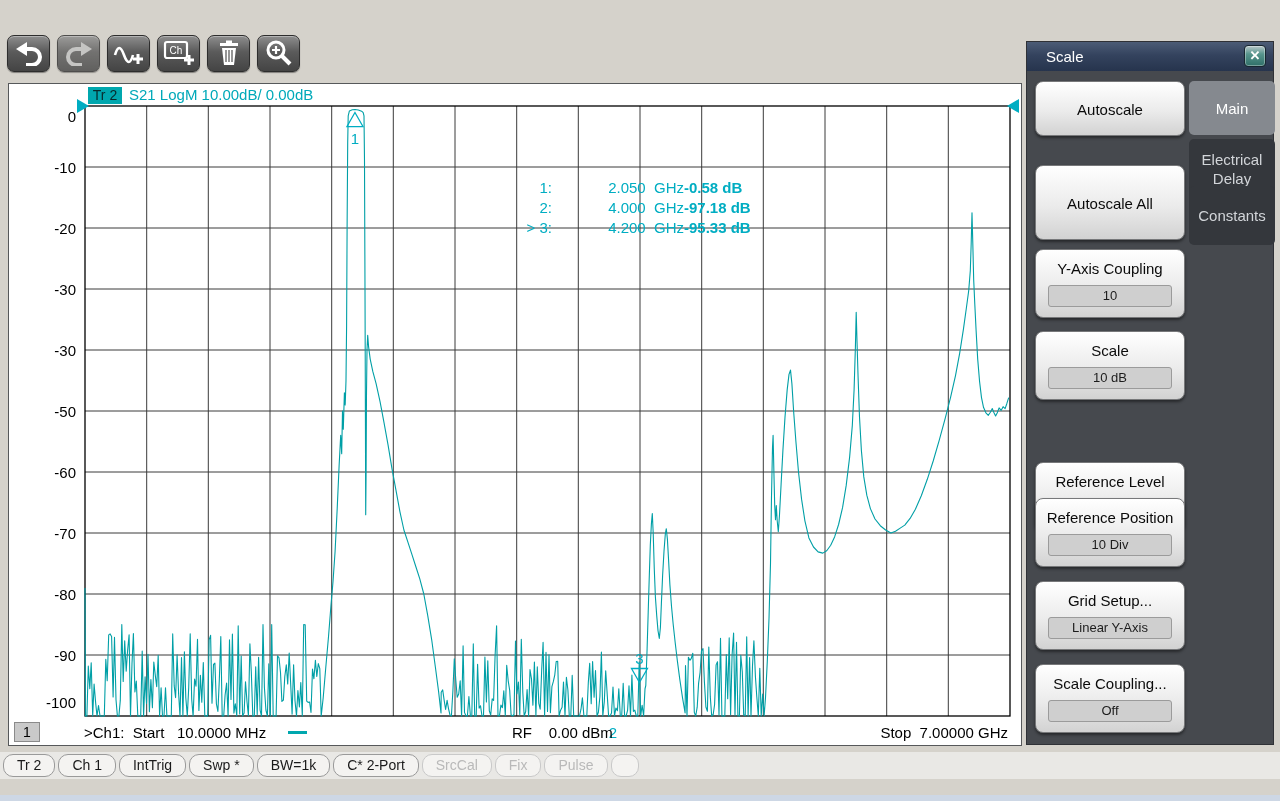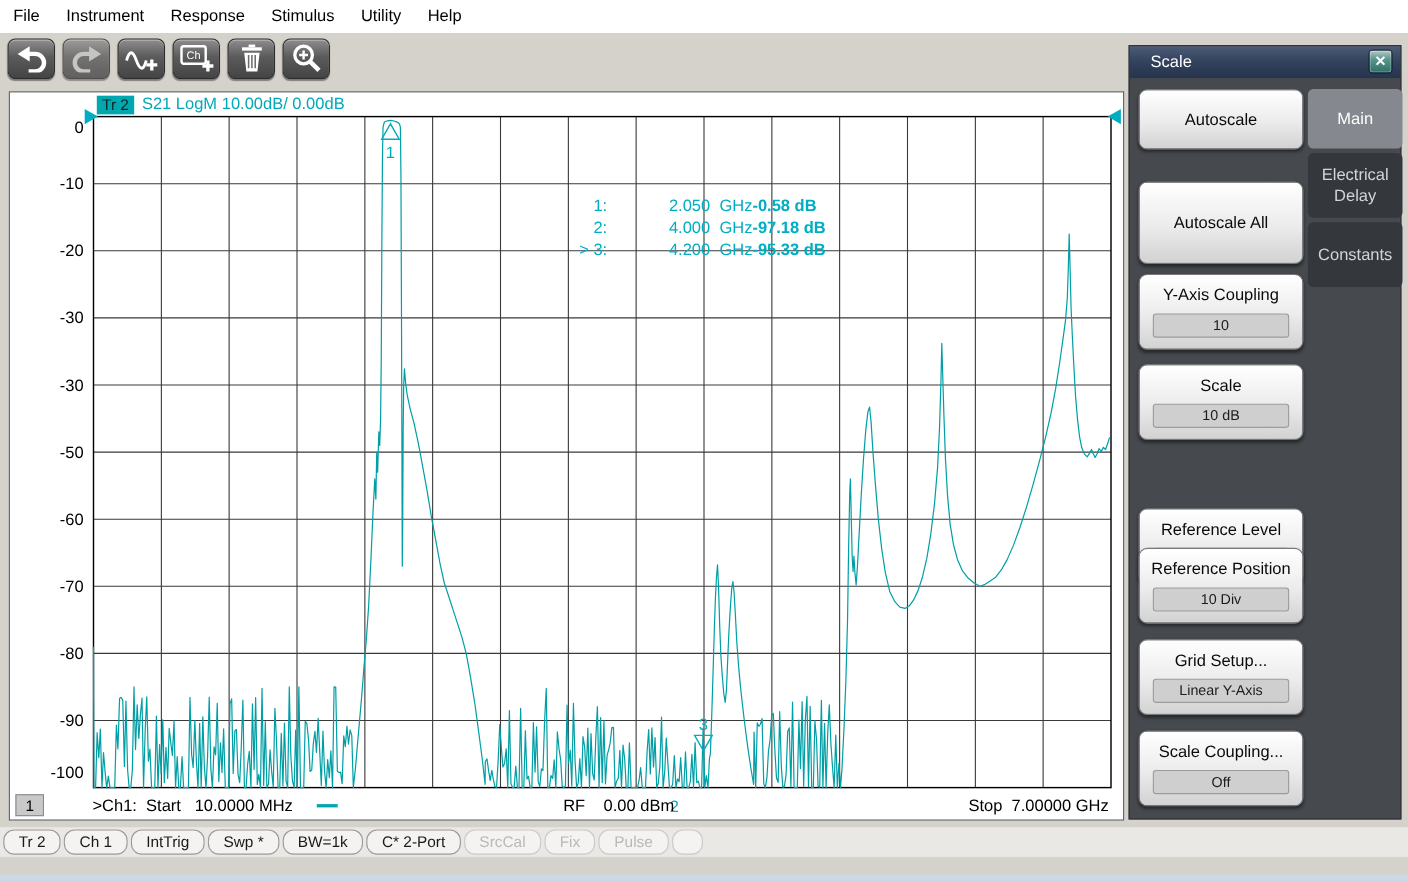--- a/index.html
+++ b/index.html
@@ -80,28 +80,20 @@
   
   .watermark{position:absolute;left:181px;top:309px;z-index:40;pointer-events:none;
              font-family:"DejaVu Serif",serif;font-weight:bold;font-size:60px;
              letter-spacing:1px;color:rgba(216,216,216,0.78);white-space:nowrap;}
 </style>
 </head>
 <body>
 
 <div id="app">
 
-  <div class="menubar">
-      <span class="menu-item">File</span>
-      <span class="menu-item">Instrument</span>
-      <span class="menu-item">Response</span>
-      <span class="menu-item">Stimulus</span>
-      <span class="menu-item">Utility</span>
-      <span class="menu-item">Help</span>
-    </div>
 
   <div class="toolbar">
     <div class="toolbtn">
       <svg width="30" height="26" viewBox="0 0 30 26">
         <polygon points="2,9 13,2 13,16" fill="#fff"></polygon>
         <path d="M11 9 h7 a8 8 0 0 1 0 16 h-6" fill="none" stroke="#fff" stroke-width="4"></path>
       </svg>
     </div>
     <div class="toolbtn disabled">
       <svg width="30" height="26" viewBox="0 0 30 26">
@@ -228,17 +220,17 @@
           <div class="pbtn-value">Linear Y-Axis</div>
         </div>
         <div class="pbtn" style="top: 622px; height: 69px;">
           <div class="pbtn-label">Scale Coupling...</div>
           <div class="pbtn-value">Off</div>
         </div>
       </div>
     <div id="panel-tabs">
         <div class="ptab active" style="top: 39px; height: 54px;">Main</div>
         <div class="ptab" style="top: 97px; height: 59px;">Electrical Delay</div>
-        <div class="ptab" style="top: 160px; height: 59px;">Constants</div>
+        <div class="ptab" style="top: 144px; height: 59px;">Constants</div>
       </div>
   </div>
 
 </div>
 
 </body></html>

